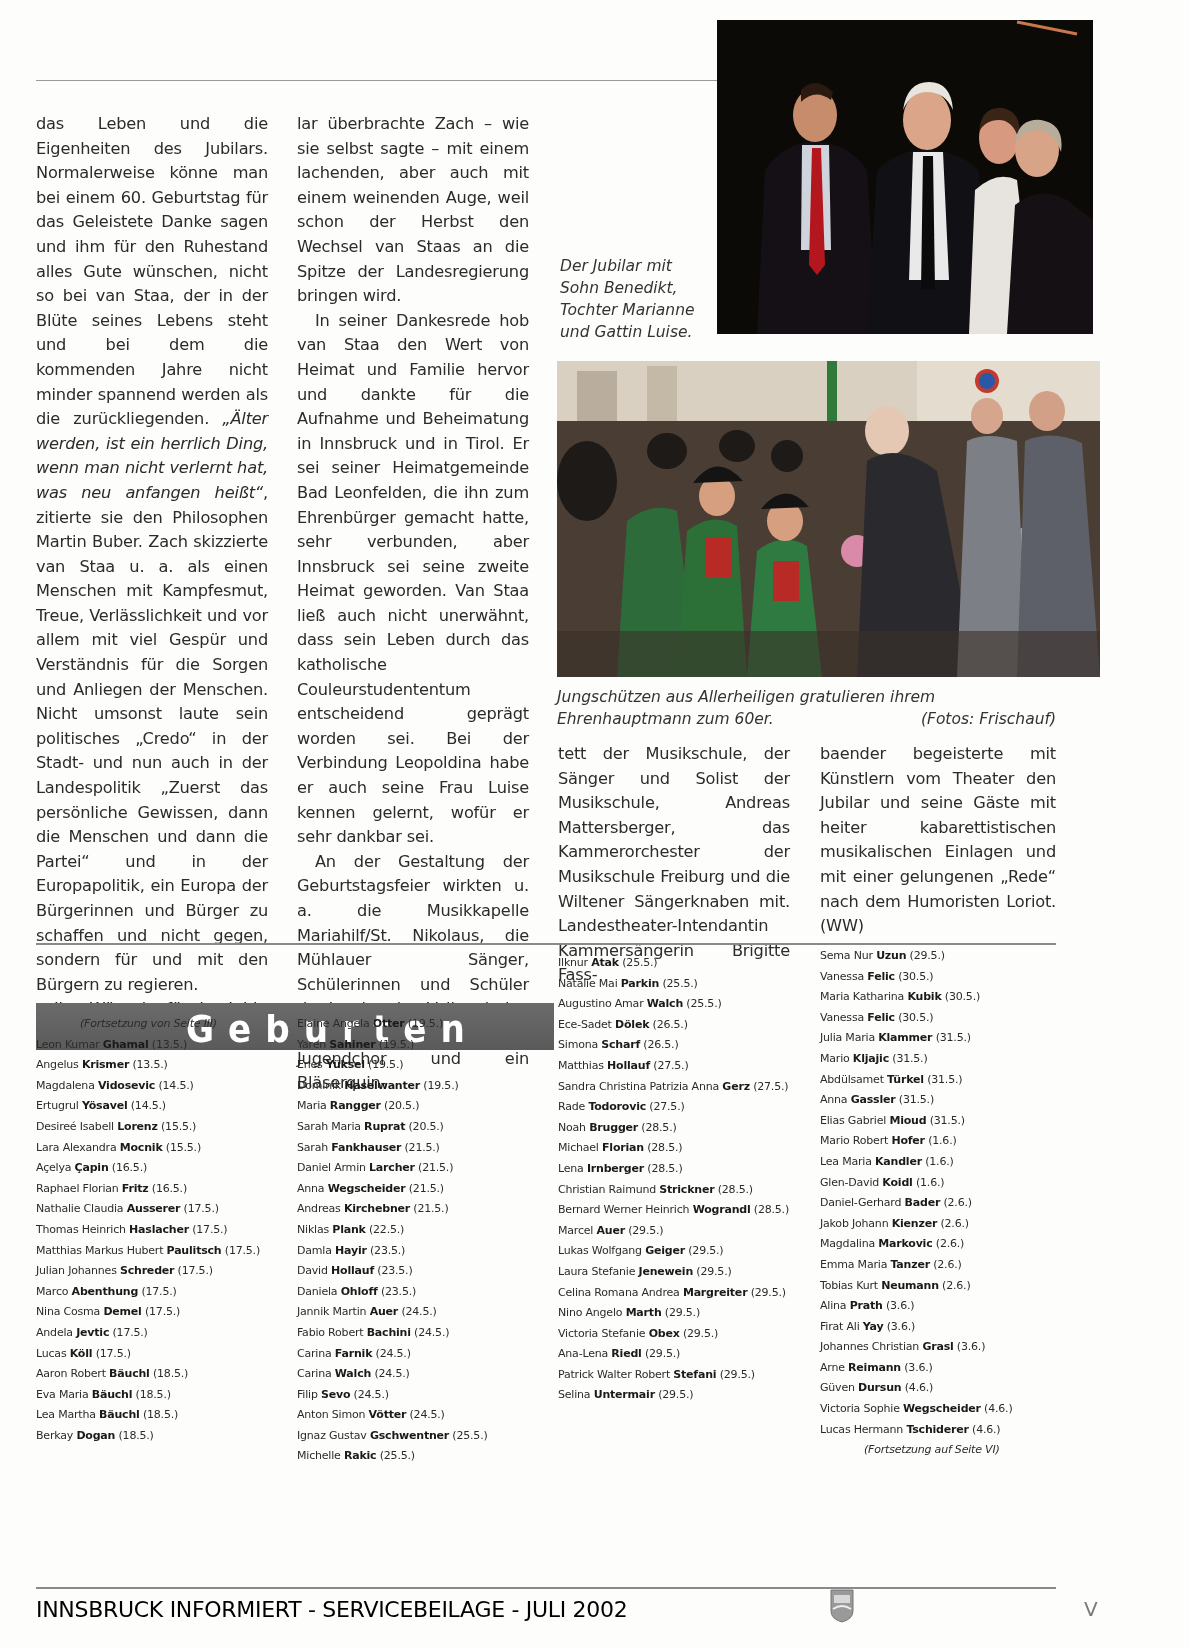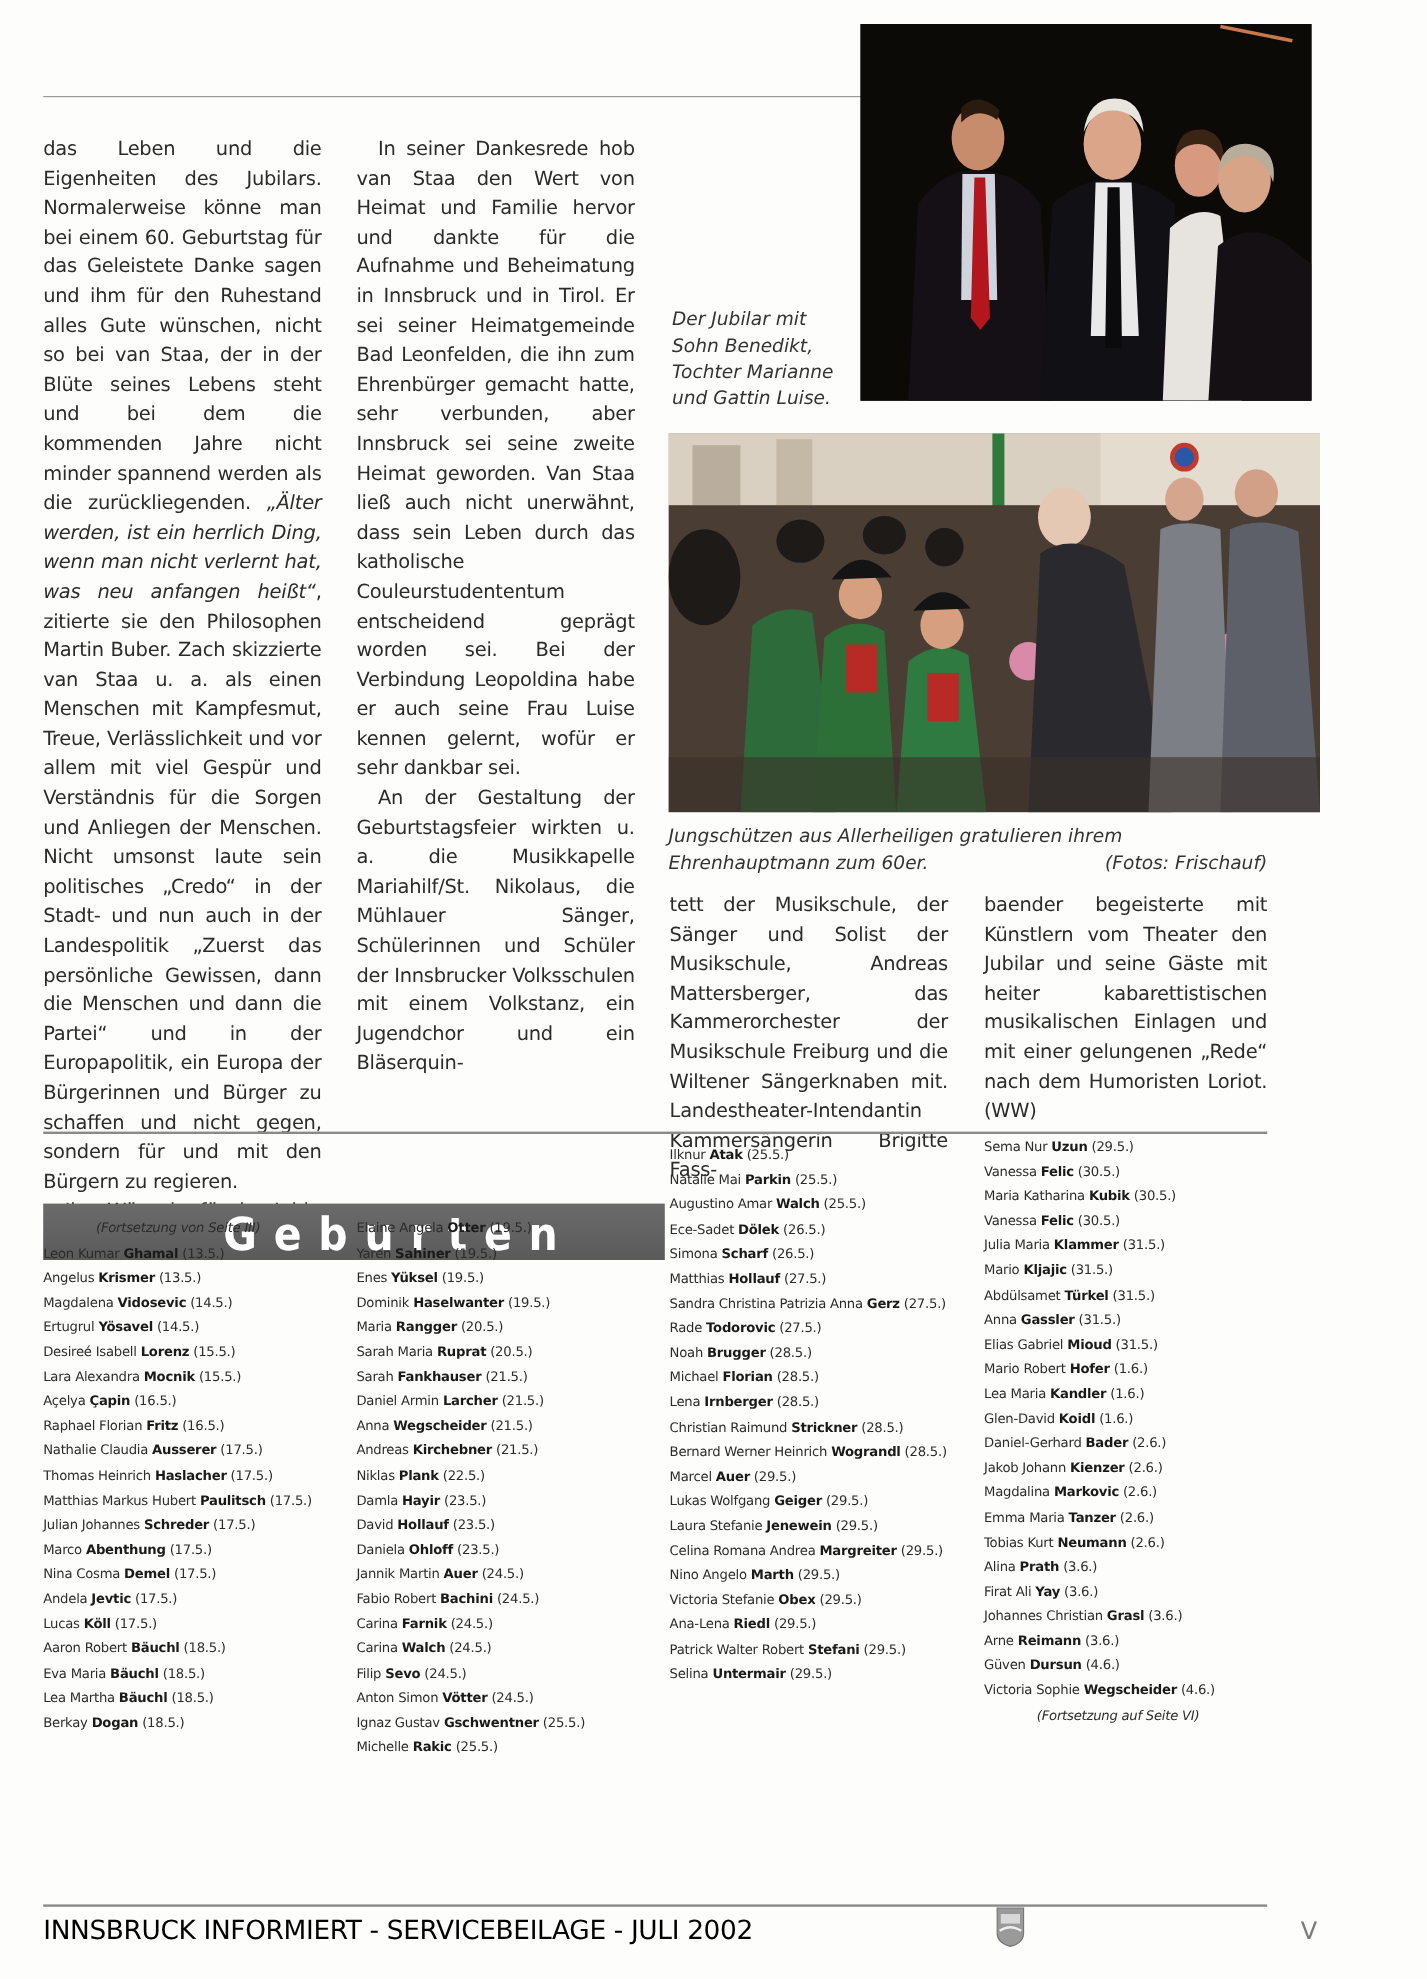--- a/index.html
+++ b/index.html
@@ -27,20 +27,21 @@
 </head>
 <body>
 
 <div class="rule" style="left:36px; top:80px; width:690px; height:1px; background:#9a9a9a;"></div>
 
 <div class="body-col" id="col1" style="left:36px; top:112px; width:232px;">
     <p><span>das Leben und die Eigenheiten des Jubilars. Normalerweise könne man bei einem 60. Geburtstag für das Geleistete Danke sagen und ihm für den Ruhestand alles Gute wünschen, nicht so bei van Staa, der in der Blüte seines Lebens steht und bei dem die kommenden Jahre nicht minder spannend werden als die zurückliegenden. </span><i>„Älter werden, ist ein herrlich Ding, wenn man nicht verlernt hat, was neu anfangen heißt“</i><span>, zitierte sie den Philosophen Martin Buber. Zach skizzierte van Staa u. a. als einen Menschen mit Kampfesmut, Treue, Verlässlichkeit und vor allem mit viel Gespür und Verständnis für die Sorgen und Anliegen der Menschen. Nicht umsonst laute sein politisches „Credo“ in der Stadt- und nun auch in der Landespolitik „Zuerst das persönliche Gewissen, dann die Menschen und dann die Partei“ und in der Europapolitik, ein Europa der Bürgerinnen und Bürger zu schaffen und nicht gegen, sondern für und mit den Bürgern zu regieren.</span></p>
     <p class="indent"><span>Ihre Wünsche für den Jubi-</span></p>
   </div>
 <div class="body-col" id="col2" style="left:297px; top:112px; width:232px;">
+    <p><span>lar überbrachte Zach – wie sie selbst sagte – mit einem lachenden, aber auch mit einem weinenden Auge, weil schon der Herbst den Wechsel van Staas an die Spitze der Landesregierung bringen wird.</span></p>
     <p class="indent"><span>In seiner Dankesrede hob van Staa den Wert von Heimat und Familie hervor und dankte für die Aufnahme und Beheimatung in Innsbruck und in Tirol. Er sei seiner Heimatgemeinde Bad Leonfelden, die ihn zum Ehrenbürger gemacht hatte, sehr verbunden, aber Innsbruck sei seine zweite Heimat geworden. Van Staa ließ auch nicht unerwähnt, dass sein Leben durch das katholische Couleurstudententum entscheidend geprägt worden sei. Bei der Verbindung Leopoldina habe er auch seine Frau Luise kennen gelernt, wofür er sehr dankbar sei.</span></p>
     <p class="indent"><span>An der Gestaltung der Geburtstagsfeier wirkten u. a. die Musikkapelle Mariahilf/St. Nikolaus, die Mühlauer Sänger, Schülerinnen und Schüler der Innsbrucker Volksschulen mit einem Volkstanz, ein Jugendchor und ein Bläserquin-</span></p>
   </div>
 <div class="body-col" style="left:558px; top:742px; width:232px;">
   <p>tett der Musikschule, der Sänger und Solist der Musikschule, Andreas Mattersberger, das Kammerorchester der Musikschule Freiburg und die Wiltener Sängerknaben mit. Landestheater-Intendantin Kammersängerin Brigitte Fass-</p>
 </div>
 <div class="body-col" style="left:820px; top:742px; width:236px;">
   <p>baender begeisterte mit Künstlern vom Theater den Jubilar und seine Gäste mit heiter kabarettistischen musikalischen Einlagen und mit einer gelungenen „Rede“ nach dem Humoristen Loriot. (WW)</p>
 </div>
 
@@ -218,20 +219,21 @@
     <div><span>Jakob Johann </span><b>Kienzer</b><span> (2.6.)</span></div>
     <div><span>Magdalina </span><b>Markovic</b><span> (2.6.)</span></div>
     <div><span>Emma Maria </span><b>Tanzer</b><span> (2.6.)</span></div>
     <div><span>Tobias Kurt </span><b>Neumann</b><span> (2.6.)</span></div>
     <div><span>Alina </span><b>Prath</b><span> (3.6.)</span></div>
     <div><span>Firat Ali </span><b>Yay</b><span> (3.6.)</span></div>
     <div><span>Johannes Christian </span><b>Grasl</b><span> (3.6.)</span></div>
     <div><span>Arne </span><b>Reimann</b><span> (3.6.)</span></div>
     <div><span>Güven </span><b>Dursun</b><span> (4.6.)</span></div>
     <div><span>Victoria Sophie </span><b>Wegscheider</b><span> (4.6.)</span></div>
+    <div><span>Lucas Hermann </span><b>Tschiderer</b><span> (4.6.)</span></div>
     <div class="note">(Fortsetzung auf Seite VI)</div>
   </div>
 
 <div class="rule" style="left:36px; top:1587px; width:1020px; height:2px;"></div>
 <div class="footer">INNSBRUCK INFORMIERT - SERVICEBEILAGE - JULI 2002</div>
 <div class="crest">
   <svg width="24" height="34" viewBox="0 0 24 34">
     <path d="M1 1 H23 V22 Q23 30 12 33 Q1 30 1 22 Z" fill="#9a9a9a" stroke="#777" stroke-width="1"></path>
     <rect x="4" y="6" width="16" height="8" fill="#d8d8d8"></rect>
     <path d="M3 20 Q12 14 21 20" stroke="#eee" stroke-width="2" fill="none"></path>

